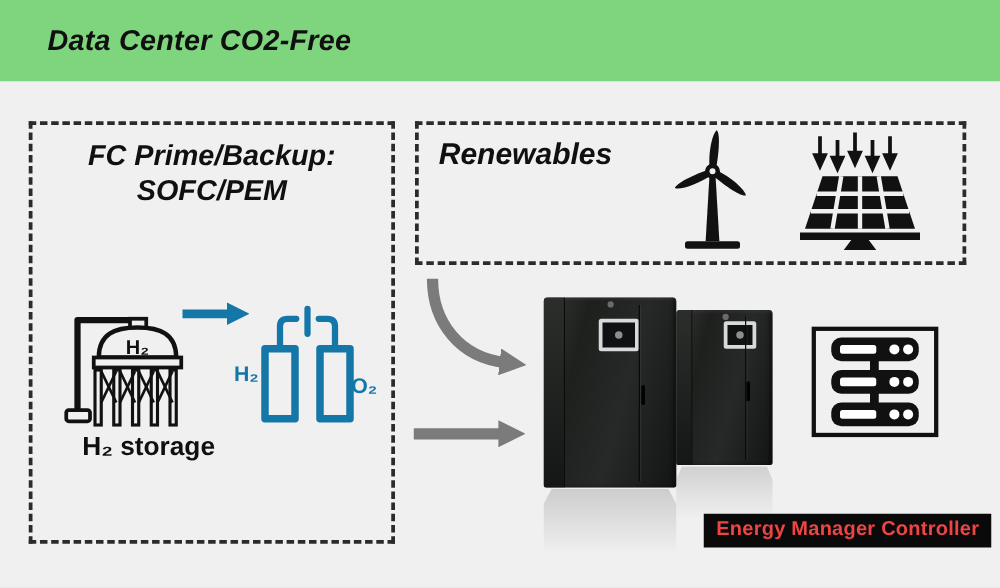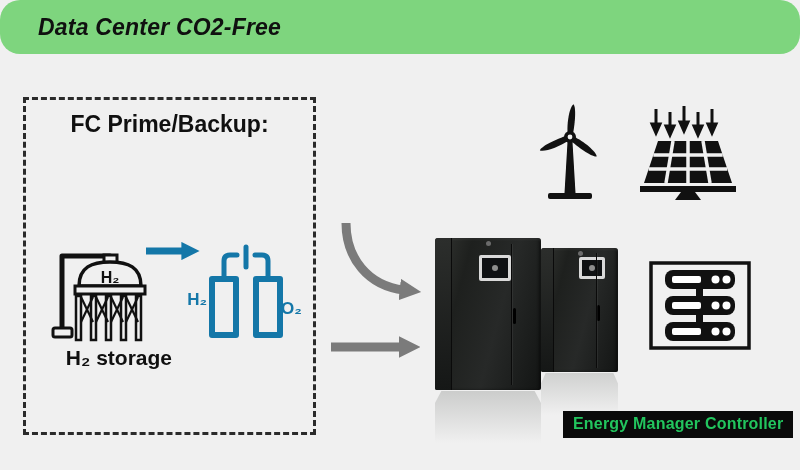--- a/index.html
+++ b/index.html
@@ -1,25 +1,25 @@
 <!DOCTYPE html>
 <html><head>
 <meta charset="utf-8">
 <style>
   html,body{margin:0;padding:0;background:#e5e5e5;}
   .stage{
     position:relative;width:800px;height:470px;background:#f0f0f0;
     font-family:"Liberation Sans",sans-serif;overflow:hidden;color:#101010;
   }
   
-  .header{position:absolute;left:0;top:0;width:800px;height:54px;background:#7ed57e;display:flex;align-items:center;border-radius:20px;}
+  .header{position:absolute;left:0;top:0;width:800px;height:65px;background:#7ed57e;display:flex;align-items:center;}
   .header-title{font-style:italic;font-weight:bold;font-size:23px;margin-left:38px;letter-spacing:.2px;}
 
   
-  .dashed-box{position:absolute;border:3px dashed #2b2b2b;box-sizing:border-box;background:transparent;}
+  .dashed-box{position:absolute;border:3px dashed #2b2b2b;box-sizing:border-box;background:transparent;font-style:italic;}
   .fc-box{left:23px;top:97px;width:293px;height:338px;}
   .renew-box{left:332px;top:97px;width:441px;height:115px;}
   .fc-title{margin:10px 6px 0;text-align:center;font-weight:bold;font-size:23px;line-height:1.22;}
   .renew-title{margin:10px 0 0 16px;font-weight:bold;font-size:24px;}
 
   
   .abs{position:absolute;}
 
   .storage-caption{left:38px;top:346px;width:134px;text-align:right;font-weight:bold;font-size:21px;}
   .elec-label{font-weight:bold;font-size:17px;color:#1477a8;}
@@ -39,37 +39,38 @@
   .cab1 .cab-screen{left:44px;top:17px;width:26px;height:20px;}
   .cab2 .cab-screen{left:38px;top:9px;width:20px;height:16px;}
   .cab-screen i{display:block;width:6px;height:6px;border-radius:50%;background:#8d8d8d;}
   .cab-logo{position:absolute;top:3px;left:48%;width:5px;height:5px;border-radius:50%;background:#6b6b6b;}
   .cab-handle{position:absolute;right:24%;top:46%;width:3px;height:16px;border-radius:2px;background:#000;}
   .refl{position:absolute;opacity:.45;}
   .refl1{left:435px;top:391px;width:106px;height:52px;background:linear-gradient(to bottom,#9fa19f,rgba(240,240,240,0));clip-path:polygon(6% 0,94% 0,120% 100%,-20% 100%);}
   .refl2{left:541px;top:373px;width:77px;height:42px;background:linear-gradient(to bottom,#a8aaa8,rgba(240,240,240,0));clip-path:polygon(6% 0,94% 0,118% 100%,-18% 100%);}
 
   
-  .ctrl-label{position:absolute;left:563px;top:411px;background:#0a0a0a;color:#22c55e;
+  .ctrl-label{position:absolute;left:563px;top:411px;background:#0a0a0a;color:#ef4444;
       font-weight:bold;font-size:16px;padding:4px 10px 5px;letter-spacing:.2px;}
 
   svg{display:block;}
 </style>
 </head>
 <body>
 
 <div class="stage">
 
   <div class="header">
     <div class="header-title">Data Center CO2-Free</div>
   </div>
 
   <div class="dashed-box fc-box">
     <div class="fc-title">
       <div>FC Prime/Backup:</div>
+      <div>SOFC/PEM</div>
     </div>
   </div>
 
   <svg class="abs" style="left:50px;top:240px;" width="110" height="103" viewBox="0 0 110 103">
     <path d="M12,90 V16 H60" fill="none" stroke="#111" stroke-width="5" stroke-linejoin="round" stroke-linecap="round"></path>
     <rect x="3" y="88" width="19" height="9" rx="2" fill="#f0f0f0" stroke="#111" stroke-width="3"></rect>
     <rect x="54" y="15" width="13" height="10" fill="#f0f0f0" stroke="#111" stroke-width="3"></rect>
     <path d="M29,46 C29,27 42,22 60,22 C78,22 91,27 91,46 Z" fill="#f0f0f0" stroke="#111" stroke-width="3.5"></path>
     <rect x="25" y="46" width="70" height="8" fill="#f0f0f0" stroke="#111" stroke-width="3"></rect>
     <g fill="#f0f0f0" stroke="#111" stroke-width="2.5">
@@ -99,20 +100,23 @@
       <rect x="7" y="38" width="24" height="56" stroke-width="6"></rect>
       <rect x="51" y="38" width="24" height="56" stroke-width="6"></rect>
       <path d="M19,38 V20 Q19,14 25,14 H32" stroke-width="5"></path>
       <path d="M63,38 V20 Q63,14 57,14 H50" stroke-width="5"></path>
       <line x1="41" y1="6" x2="41" y2="26" stroke-width="5"></line>
     </g>
   </svg>
   <div class="abs elec-label elec-label-left">H₂</div>
   <div class="abs elec-label elec-label-right">O₂</div>
 
+  <div class="dashed-box renew-box">
+    <div class="renew-title">Renewables</div>
+  </div>
 
   <svg class="abs" style="left:538px;top:101px;" width="68" height="103" viewBox="0 0 68 103">
     <g fill="#111">
       <g transform="rotate(6 32 36)">
         <path id="blade" d="M29.5,34 C27,22 28.5,6 32,3 C35.5,6 35.5,24 34.5,34 Z"></path>
         <use href="#blade" transform="rotate(120 32 36)"></use>
         <use href="#blade" transform="rotate(240 32 36)"></use>
       </g>
       <polygon points="29.5,41 34.5,41 37.5,92 26.5,92"></polygon>
       <rect x="10" y="92" width="44" height="6" rx="2"></rect>

